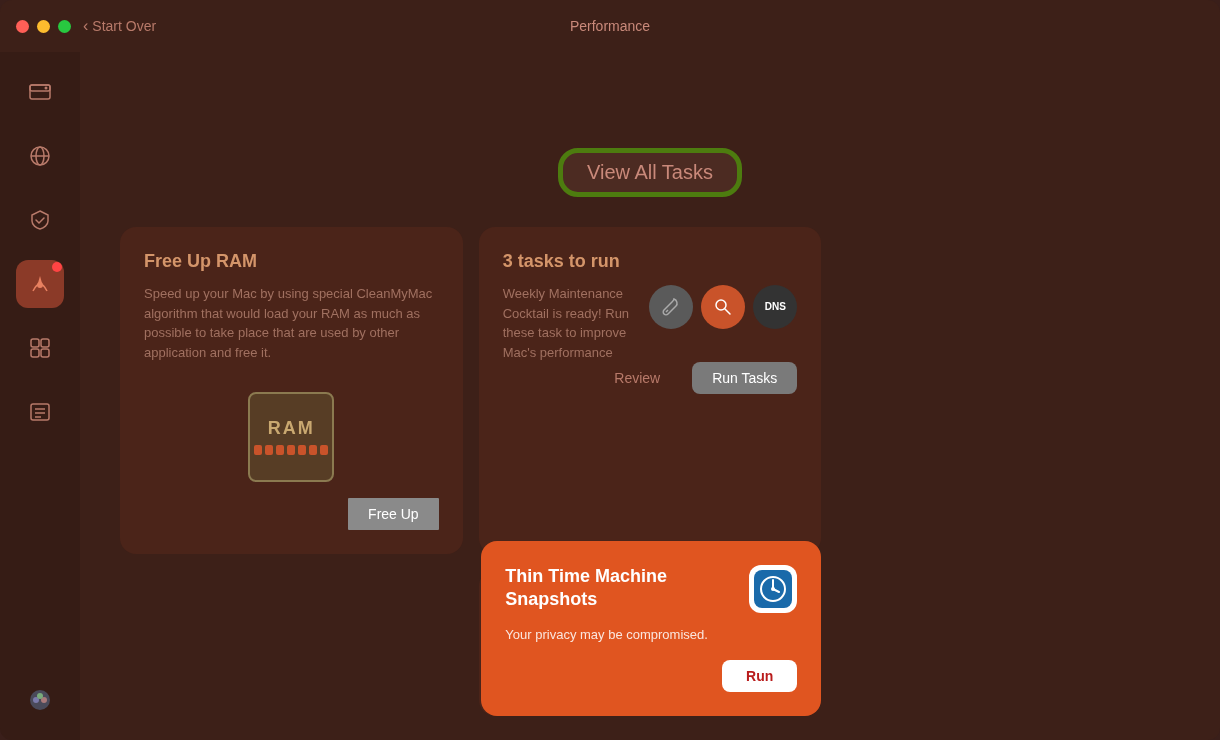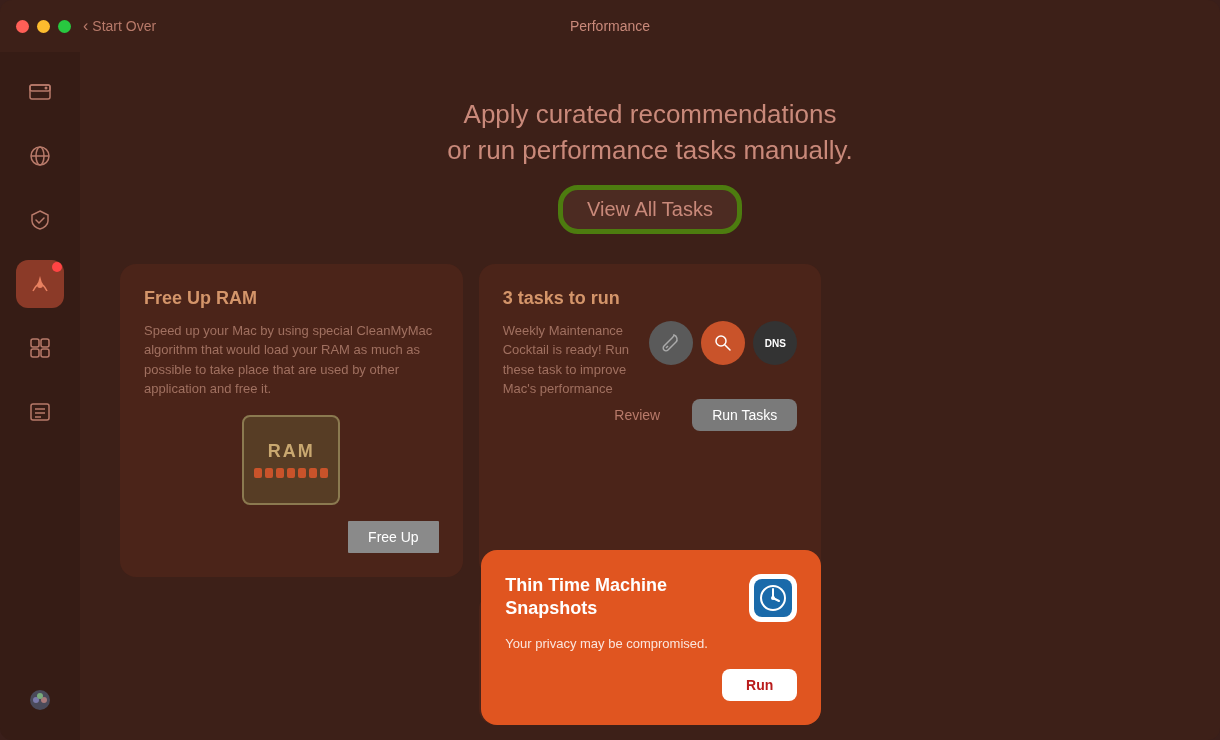--- a/index.html
+++ b/index.html
@@ -210,21 +210,21 @@
       grid-row: 1;
     }
 
     .ram-icon-container {
       display: flex;
       justify-content: center;
       margin: 16px 0;
     }
 
     .ram-icon {
-      width: 98px;
+      width: 86px;
       height: 90px;
       background: rgba(100, 85, 50, 0.5);
       border: 2px solid #8b7a50;
       border-radius: 8px;
       display: flex;
       flex-direction: column;
       align-items: center;
       justify-content: center;
       gap: 6px;
     }
@@ -455,22 +455,21 @@
           <circle cx="18" cy="14" r="3" fill="#aa7a7a"></circle>
           <circle cx="14" cy="10" r="3" fill="#7aaa7a"></circle>
         </svg>
       </div>
     </div>
 
     <div class="content">
 
       <div class="content-header">
         <h1>
-          <span>Apply curated recommendations</span><br>
-          <span>or run performance tasks manually.</span>
+          <br>
         </h1>
         <button class="view-all-btn">View All Tasks</button>
       </div>
 
       <div class="cards-grid">
 
         <div class="card ram-card">
           <div class="card-title">Free Up RAM</div>
           <div class="card-description">Speed up your Mac by using special CleanMyMac algorithm that would load your RAM as much as possible to take place that are used by other application and free it.</div>
           <div class="ram-icon-container">

